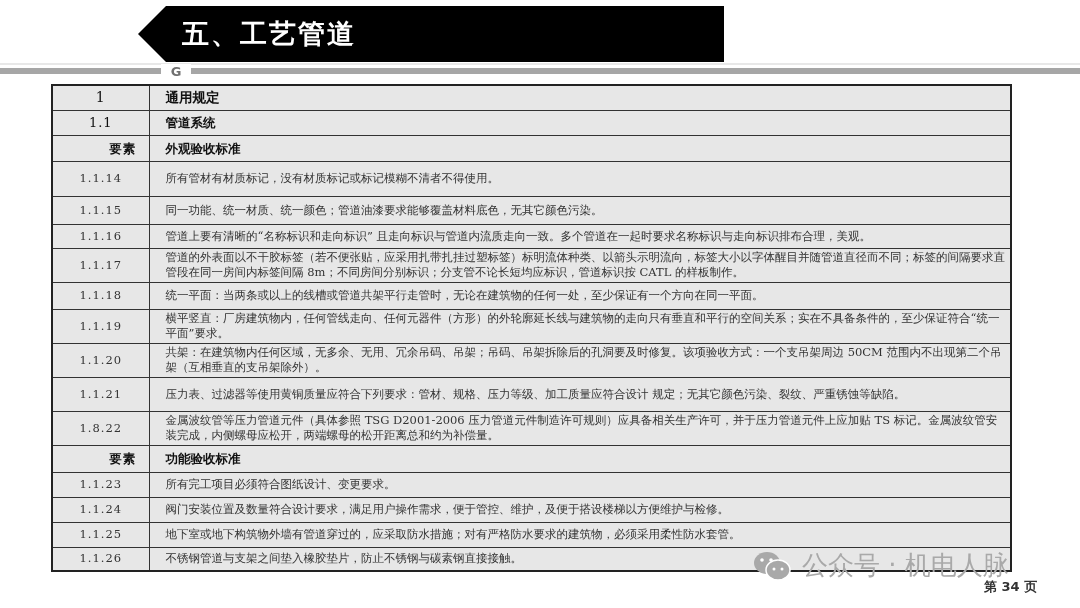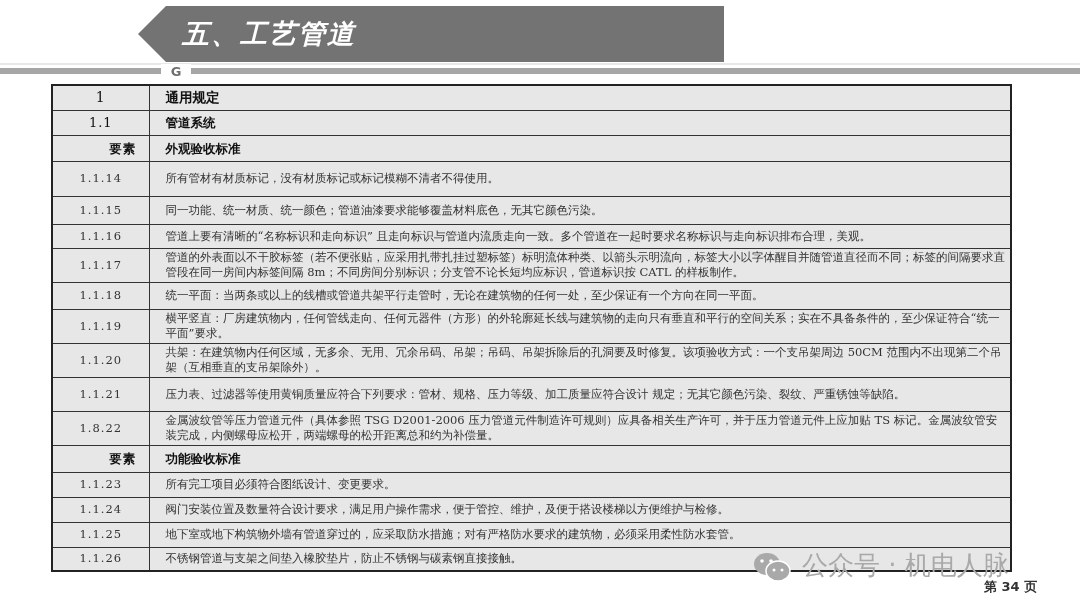--- a/index.html
+++ b/index.html
@@ -1,23 +1,23 @@
 <!DOCTYPE html>
 <html><head>
 <meta charset="utf-8">
 <style>
   * { box-sizing: border-box; margin: 0; padding: 0; }
   html, body { width: 1080px; height: 608px; background: #ffffff; overflow: hidden; }
   body { position: relative; font-family: "DejaVu Serif", "Liberation Serif", serif; color: #222; }
 
   .title-banner {
     position: absolute; left: 138px; top: 6px; width: 586px; height: 56px;
-    background: #737373;
+    background: #000000;
     clip-path: polygon(28px 0, 100% 0, 100% 100%, 28px 100%, 0 50%);
-    display: flex; align-items: center; font-style: italic;
+    display: flex; align-items: center;
   }
   .title-banner .title-text {
     margin-left: 44px; color: #ffffff; font-size: 27px; font-weight: bold;
     font-family: "DejaVu Sans", "Liberation Sans", sans-serif; letter-spacing: 2px;
   }
   .rule-light { position: absolute; left: 0; top: 63px; width: 1080px; height: 2px; background: #e8e8e8; }
   .rule-bar { position: absolute; left: 0; top: 68px; width: 1080px; height: 6px; background: #a6a6a6; }
   .logo-g {
     position: absolute; left: 161px; top: 64px; width: 30px; height: 14px; background: #ffffff;
     display: flex; align-items: center; justify-content: center;
@@ -38,21 +38,21 @@
   }
   td.num { width: 97px; text-align: center; letter-spacing: 1px; }
   td.txt { padding: 1px 5px 1px 16px; }
   tr.head td { font-family: "DejaVu Sans", "Liberation Sans", sans-serif; font-weight: bold; color: #111; font-size: 12.5px; }
   tr.head td.num { font-family: "DejaVu Serif", "Liberation Serif", serif; font-weight: normal; font-size: 13px; }
   tr.head.h1 td.num { font-size: 14px; }
   tr.head td.num.bold { font-family: "DejaVu Sans", "Liberation Sans", sans-serif; font-weight: bold; font-size: 12.5px; padding-left: 44px; }
   tr.head.h1 td.txt { font-size: 13.5px; }
 
   .watermark {
-    position: absolute; left: 752px; top: 548px; display: flex; align-items: flex-end;
+    position: absolute; left: 752px; top: 548px; display: flex; align-items: center;
     color: #a9a9a9; font-family: "DejaVu Sans", "Liberation Sans", sans-serif; font-size: 26px;
   }
   .watermark svg { margin-right: 10px; }
   .page-num {
     position: absolute; left: 984px; top: 578px; font-size: 13px; color: #333;
     font-family: "DejaVu Sans", "Liberation Sans", sans-serif;
     font-weight: bold;
   }
 </style>
 </head>

